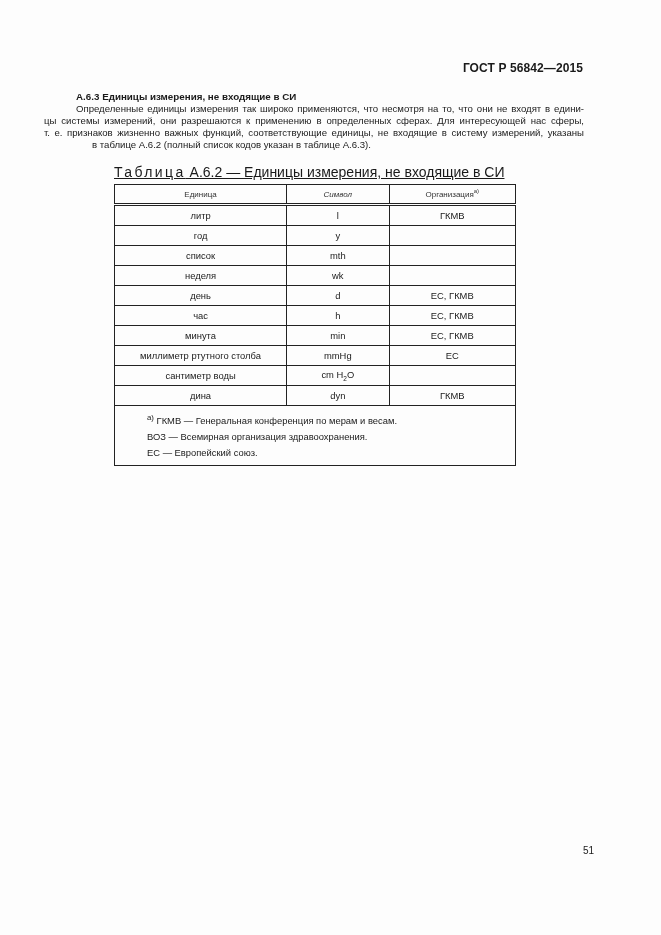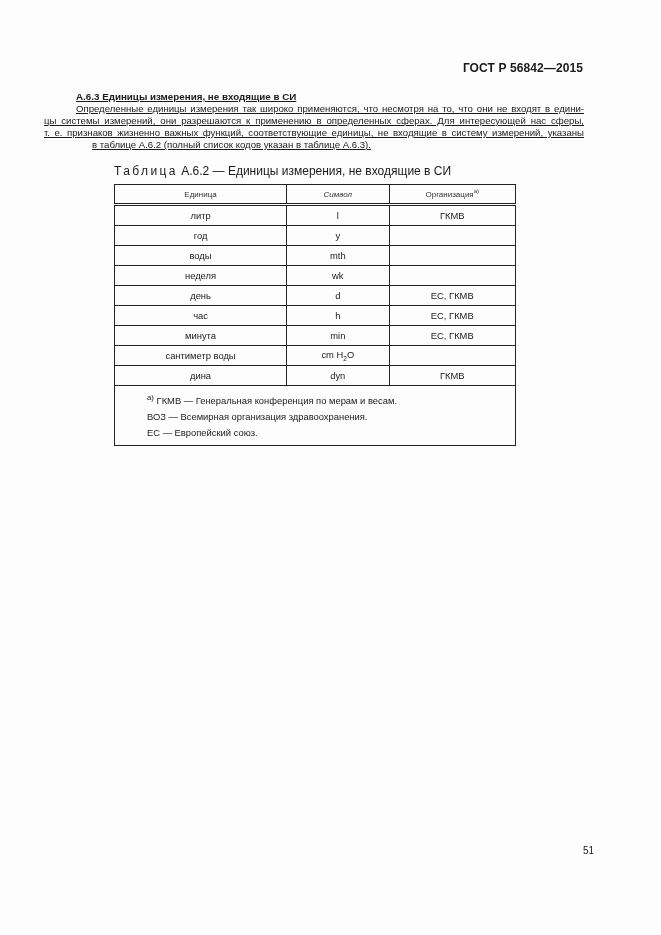--- a/index.html
+++ b/index.html
@@ -10,35 +10,36 @@
     font-family: "Liberation Sans", "DejaVu Sans", sans-serif;
     color: #1a1a1a;
     overflow: hidden;
   }
   .doc-id {
     position: absolute; top: 61px; right: 78px;
     font-weight: bold; font-size: 12px; letter-spacing: 0.1px;
   }
   .section {
     position: absolute; left: 44px; top: 91px; width: 540px;
-    font-size: 9.6px; line-height: 12px; text-decoration: underline;
+    font-size: 9.6px; line-height: 12px;
   }
   .section h2 {
     margin: 0; padding-left: 32px;
     font-size: 9.8px; font-weight: bold; line-height: 12px;
   }
   .section p {
     margin: 0; text-indent: 32px; text-align: justify;
   }
   .section p .line { display: block; text-align: justify; text-align-last: justify; }
   .section p .line.last { text-align-last: left; padding-left: 48px; }
   .section p .line.first { text-indent: 32px; }
   .caption {
     position: absolute; left: 114px; top: 164px;
-    font-size: 12px;
+    font-size: 14px;
+    text-decoration: underline;
   }
   .caption .spaced { letter-spacing: 2.4px; }
   table.units {
     position: absolute; left: 114px; top: 184px;
     width: 402px;
     border-collapse: collapse;
     font-size: 9.4px;
   }
   table.units td, table.units th {
     border: 1px solid #222;
@@ -99,21 +100,21 @@
       <td>литр</td>
       <td>l</td>
       <td>ГКМВ</td>
     </tr>
     <tr>
       <td>год</td>
       <td>y</td>
       <td></td>
     </tr>
     <tr>
-      <td>воды</td>
+      <td>список</td>
       <td>mth</td>
       <td></td>
     </tr>
     <tr>
       <td>неделя</td>
       <td>wk</td>
       <td></td>
     </tr>
     <tr>
       <td>день</td>
@@ -124,20 +125,25 @@
       <td>час</td>
       <td>h</td>
       <td>ЕС, ГКМВ</td>
     </tr>
     <tr>
       <td>минута</td>
       <td>min</td>
       <td>ЕС, ГКМВ</td>
     </tr>
     <tr>
+      <td>миллиметр ртутного столба</td>
+      <td>mmHg</td>
+      <td>ЕС</td>
+    </tr>
+    <tr>
       <td>сантиметр воды</td>
       <td><span>cm H</span><sub>2</sub><span>O</span></td>
       <td></td>
     </tr>
     <tr>
       <td>дина</td>
       <td>dyn</td>
       <td>ГКМВ</td>
     </tr>
     <tr>

